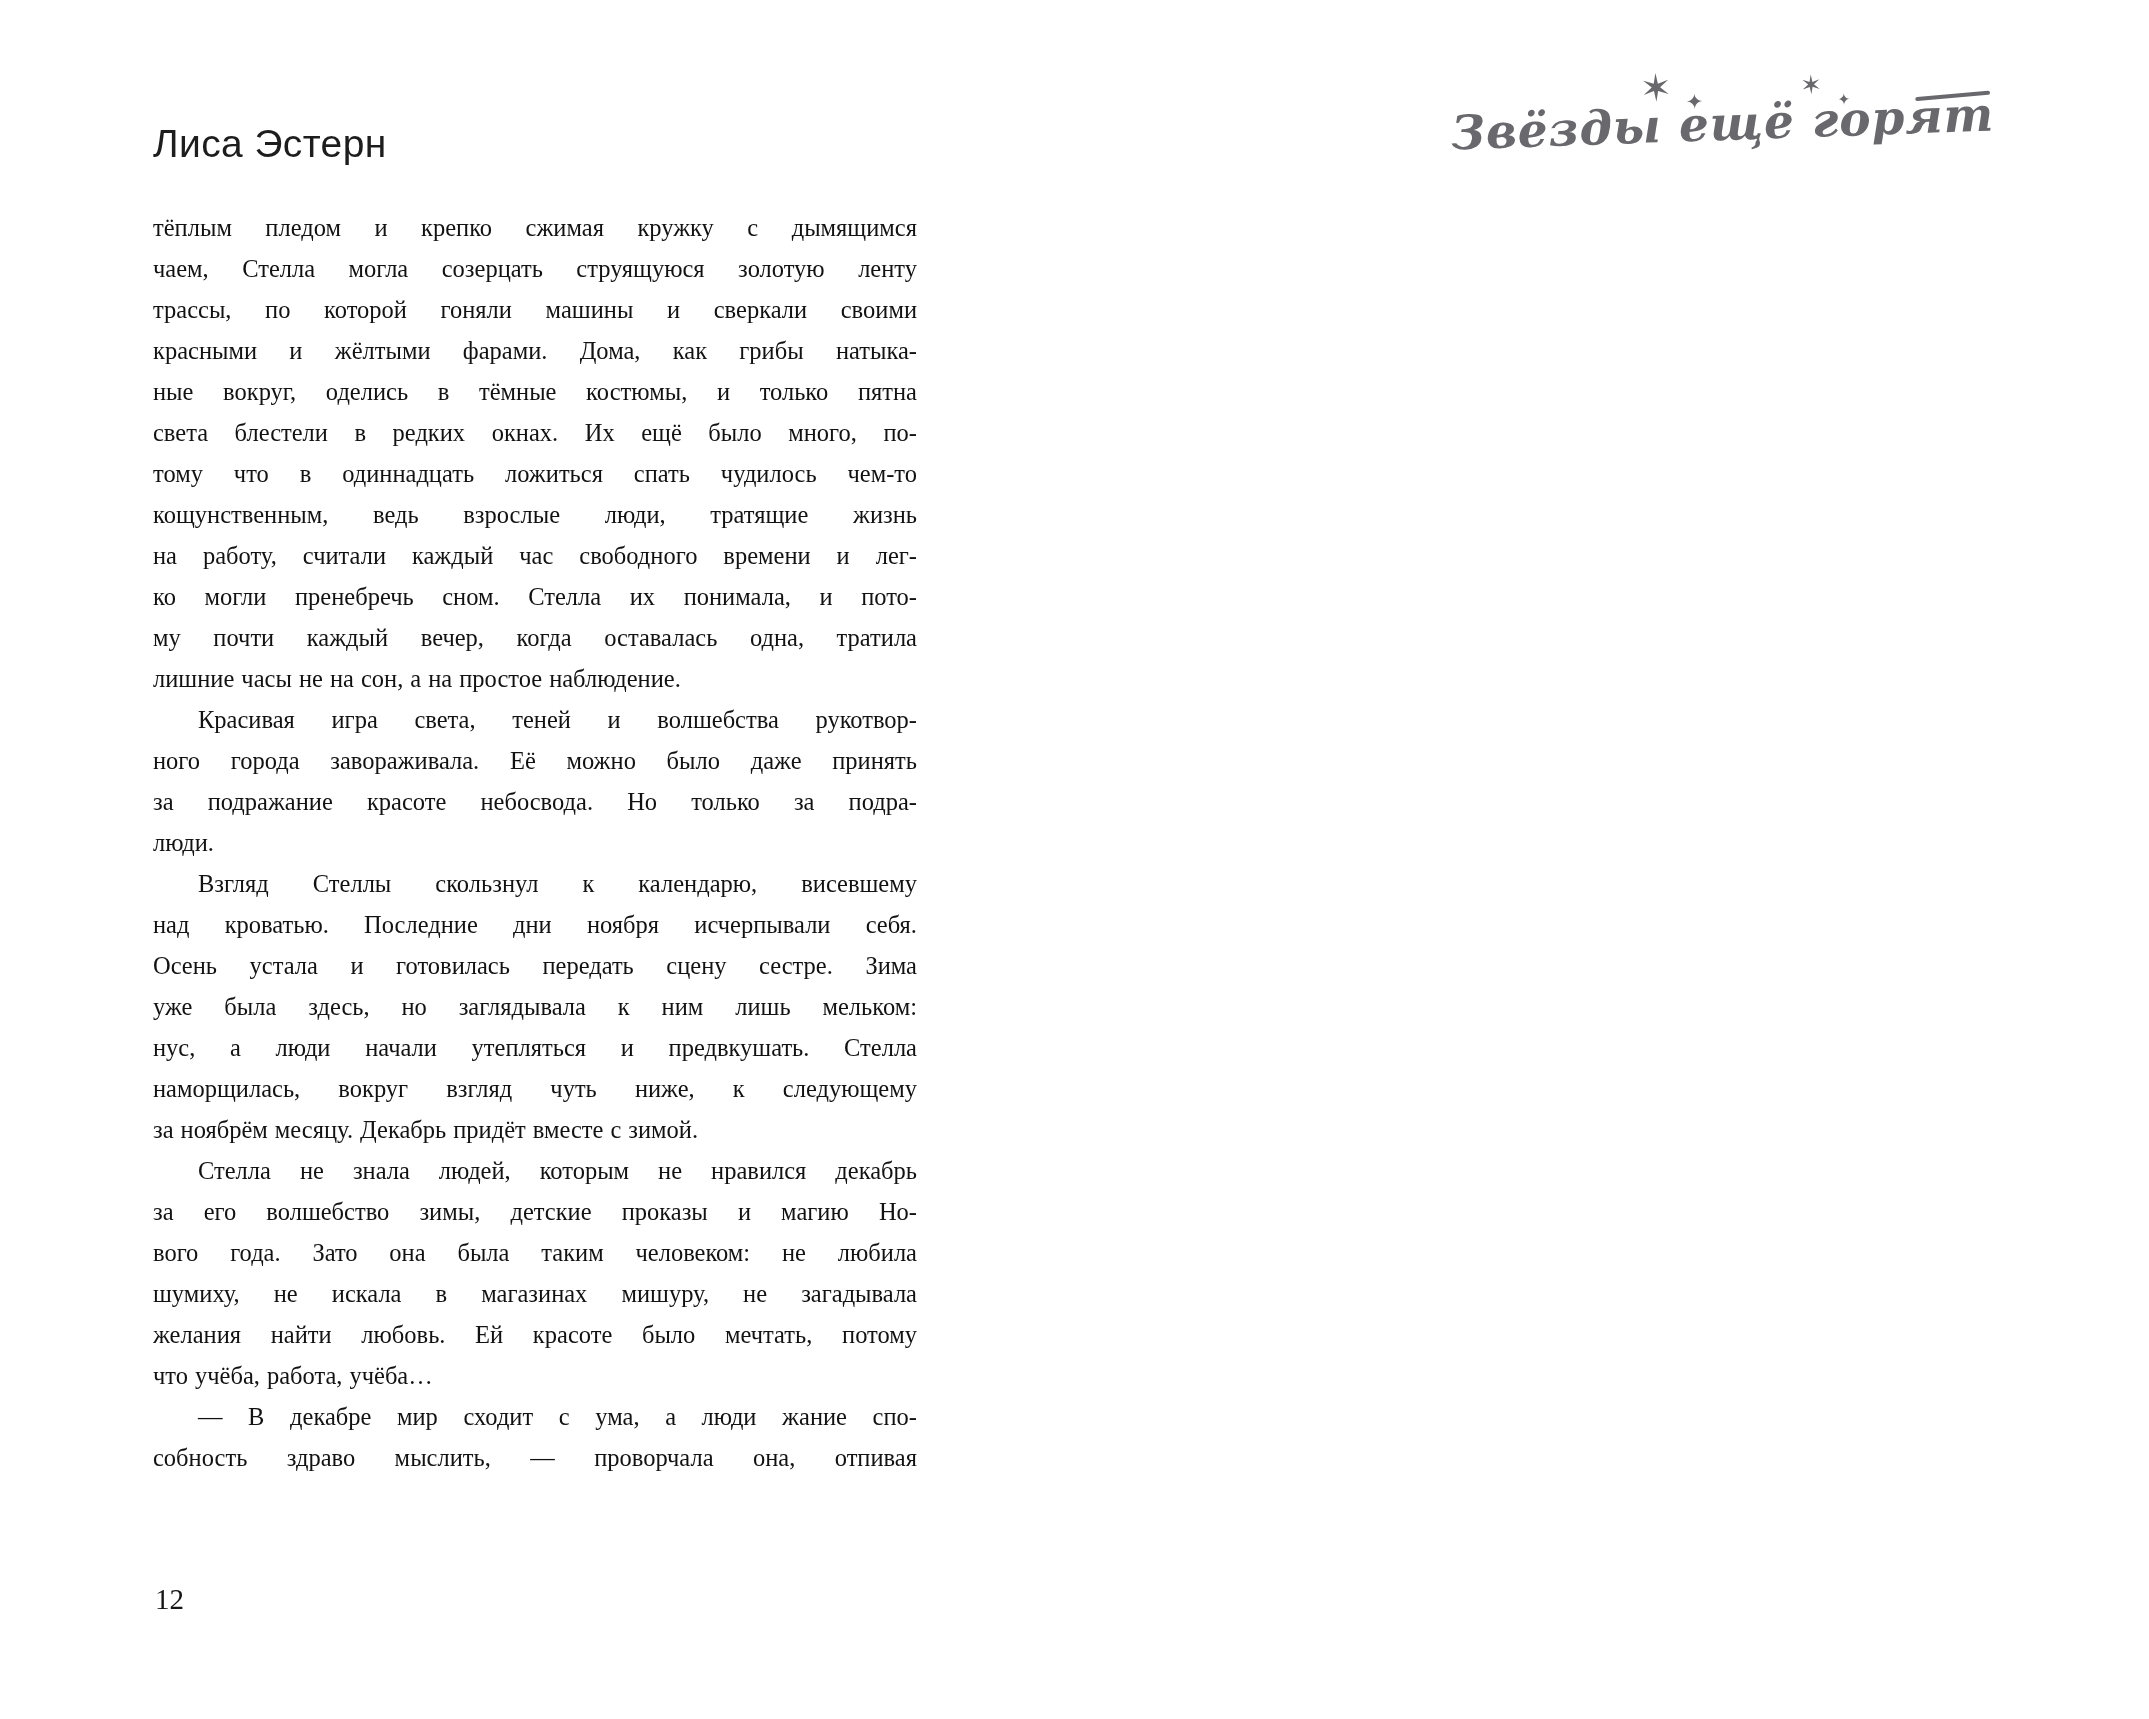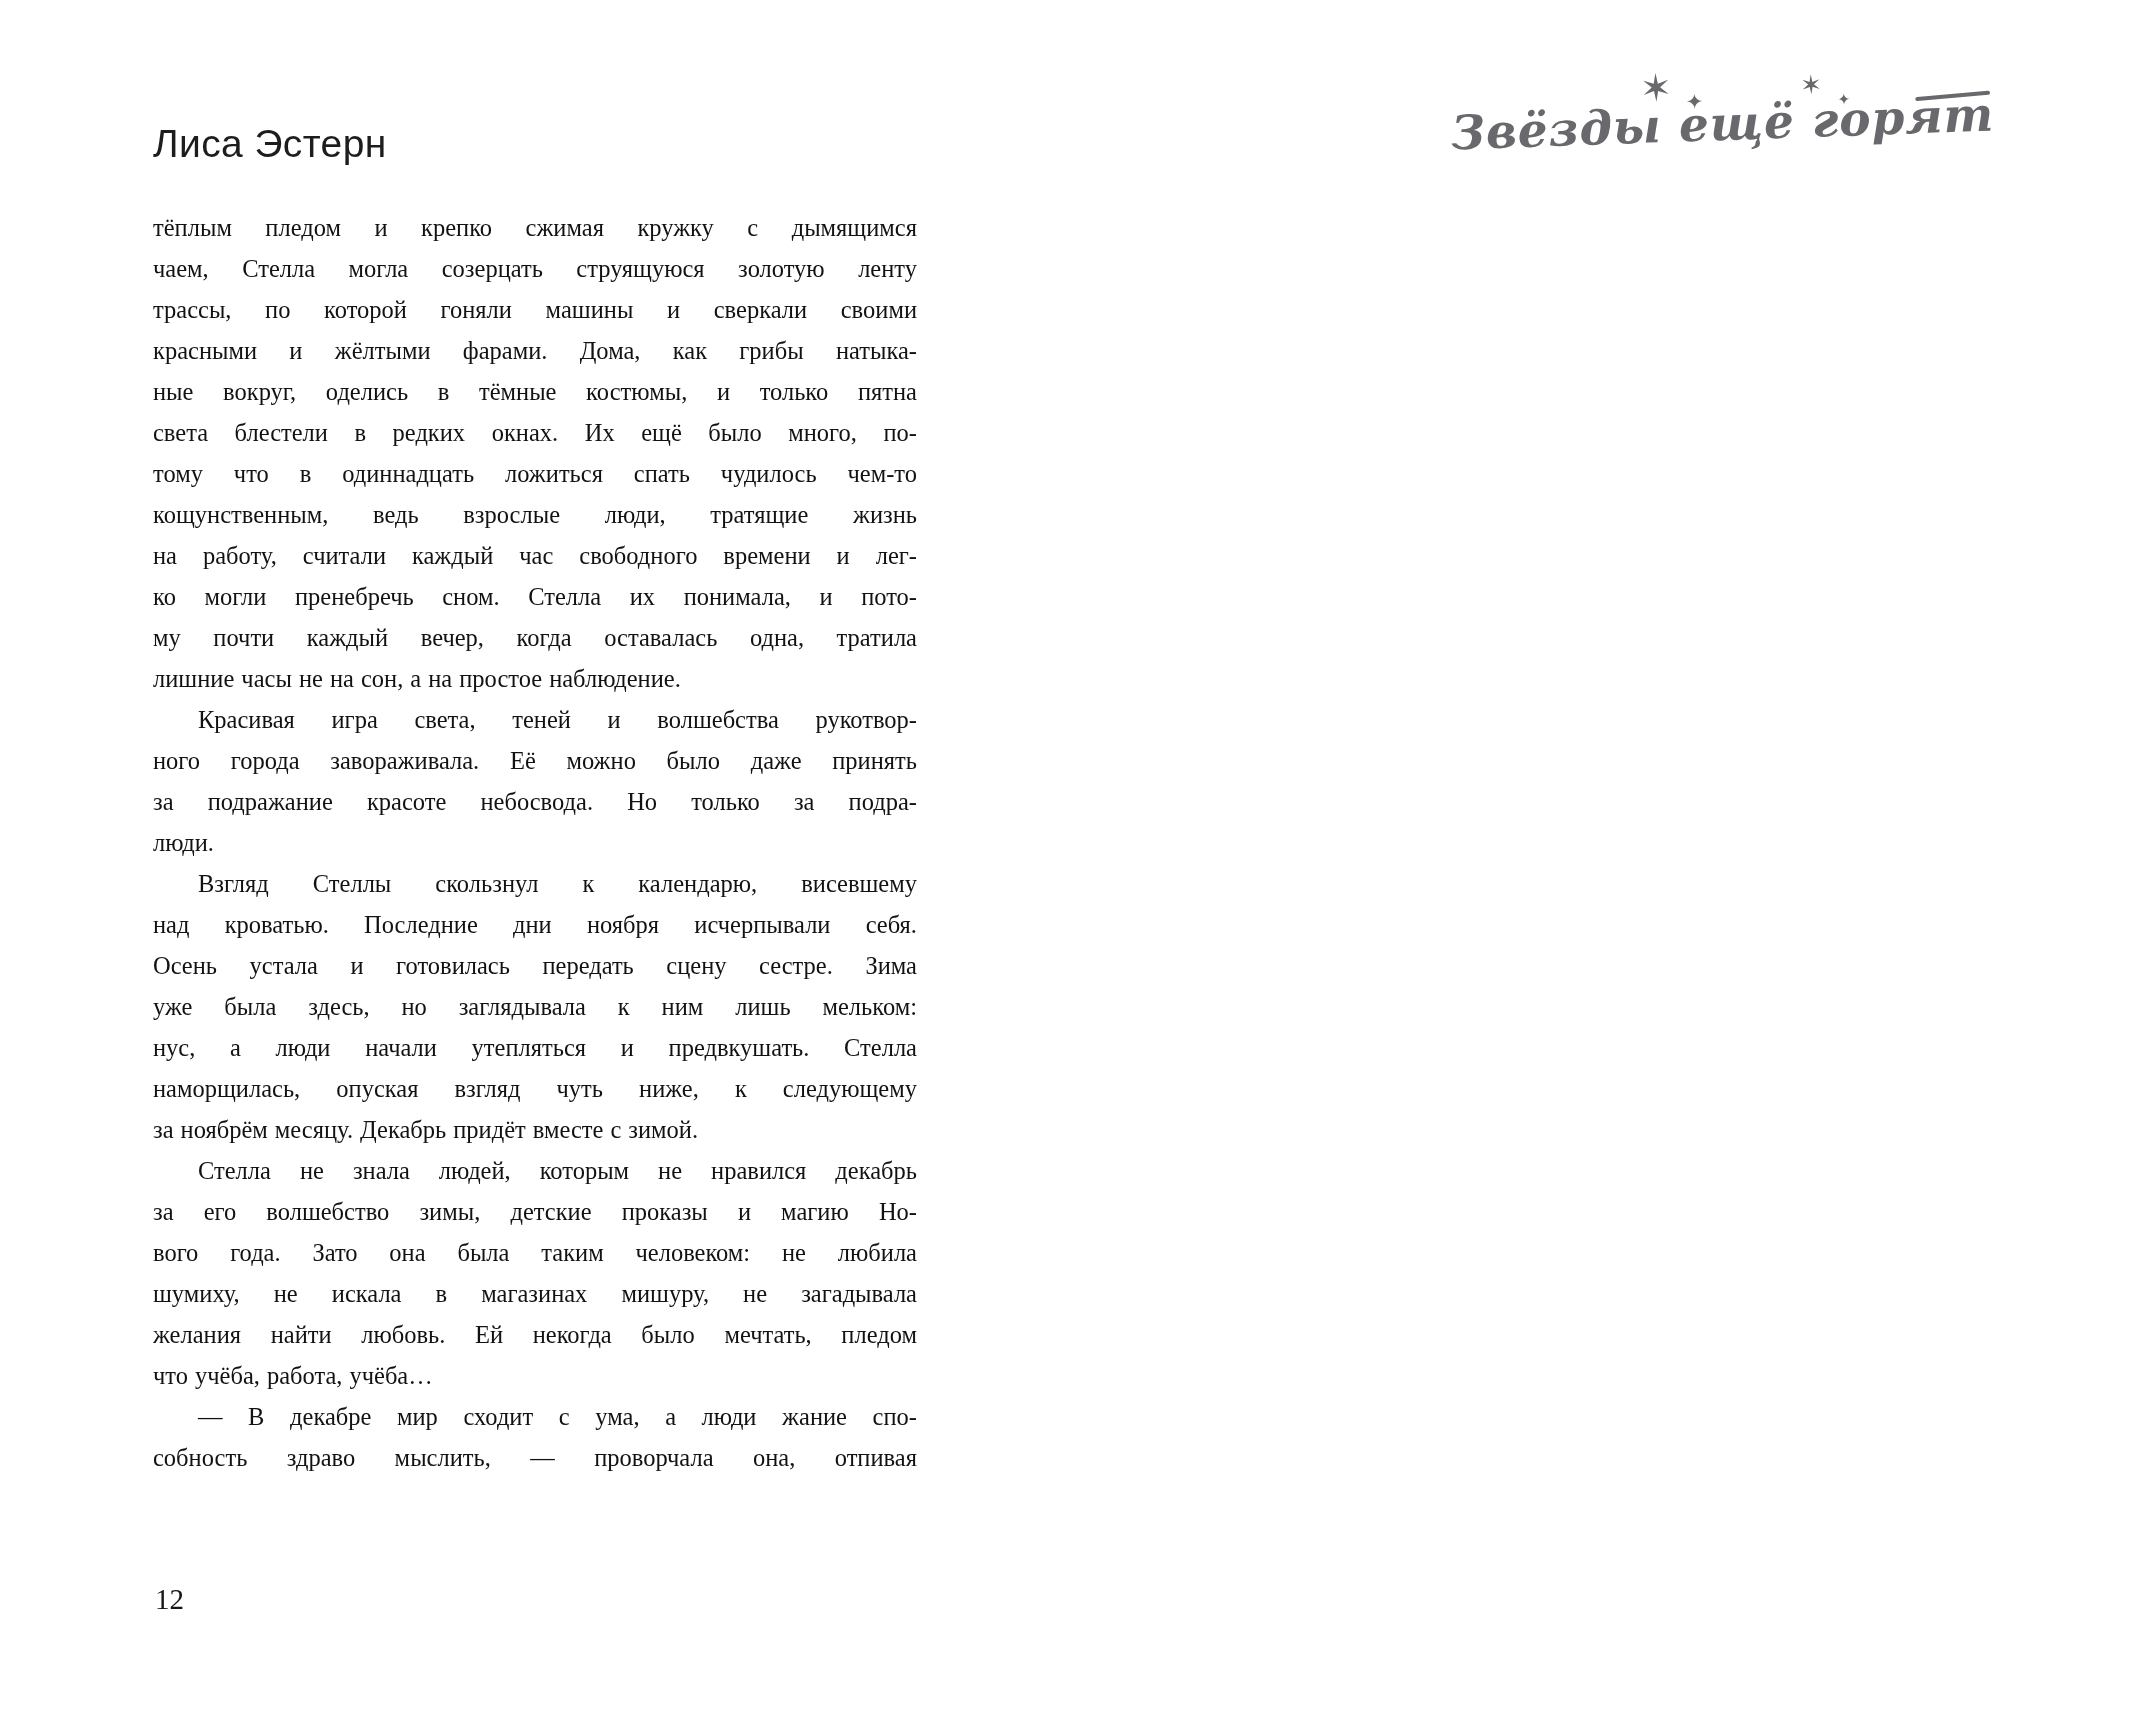--- a/index.html
+++ b/index.html
@@ -84,27 +84,27 @@
         <div class="line end">лишние часы не на сон, а на простое наблюдение.</div>
         <div class="line indent">Красивая игра света, теней и волшебства рукотвор-</div>
         <div class="line">ного города завораживала. Её можно было даже принять</div>
         <div class="line">за подражание красоте небосвода. Но только за подра-</div>
         <div class="line end">люди.</div>
         <div class="line indent">Взгляд Стеллы скользнул к календарю, висевшему</div>
         <div class="line">над кроватью. Последние дни ноября исчерпывали себя.</div>
         <div class="line">Осень устала и готовилась передать сцену сестре. Зима</div>
         <div class="line">уже была здесь, но заглядывала к ним лишь мельком:</div>
         <div class="line">нус, а люди начали утепляться и предвкушать. Стелла</div>
-        <div class="line">наморщилась, опуская взгляд чуть ниже, к следующему</div>
+        <div class="line">наморщилась, вокруг взгляд чуть ниже, к следующему</div>
         <div class="line end">за ноябрём месяцу. Декабрь придёт вместе с зимой.</div>
         <div class="line indent">Стелла не знала людей, которым не нравился декабрь</div>
         <div class="line">за его волшебство зимы, детские проказы и магию Но-</div>
         <div class="line">вого года. Зато она была таким человеком: не любила</div>
         <div class="line">шумиху, не искала в магазинах мишуру, не загадывала</div>
-        <div class="line">желания найти любовь. Ей некогда было мечтать, пледом</div>
+        <div class="line">желания найти любовь. Ей красоте было мечтать, потому</div>
         <div class="line end">что учёба, работа, учёба…</div>
         <div class="line indent">— В декабре мир сходит с ума, а люди жание спо-</div>
         <div class="line">собность здраво мыслить, — проворчала она, отпивая</div>
       </div>
 
     <div class="page-num">12</div>
   </div>
 
   <div class="page page-right">
     <div class="title-wrap">

